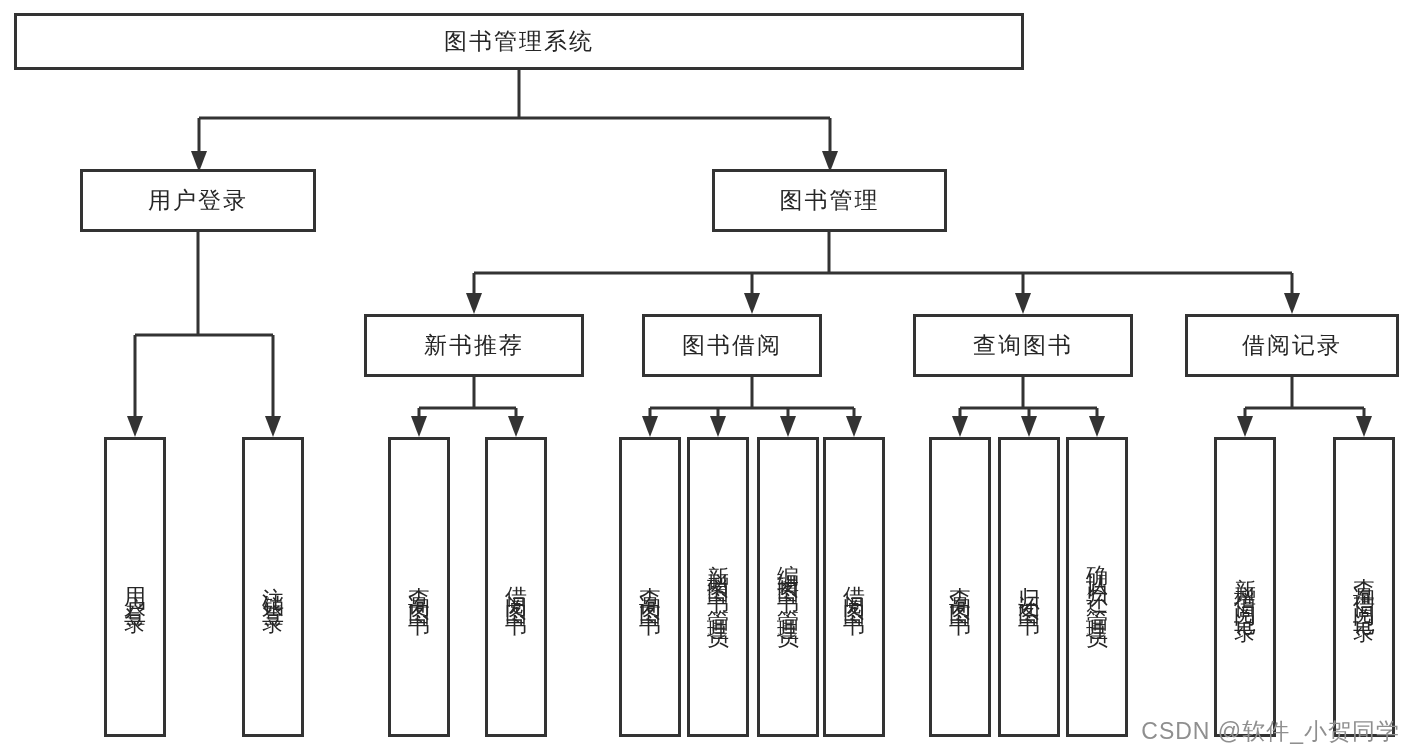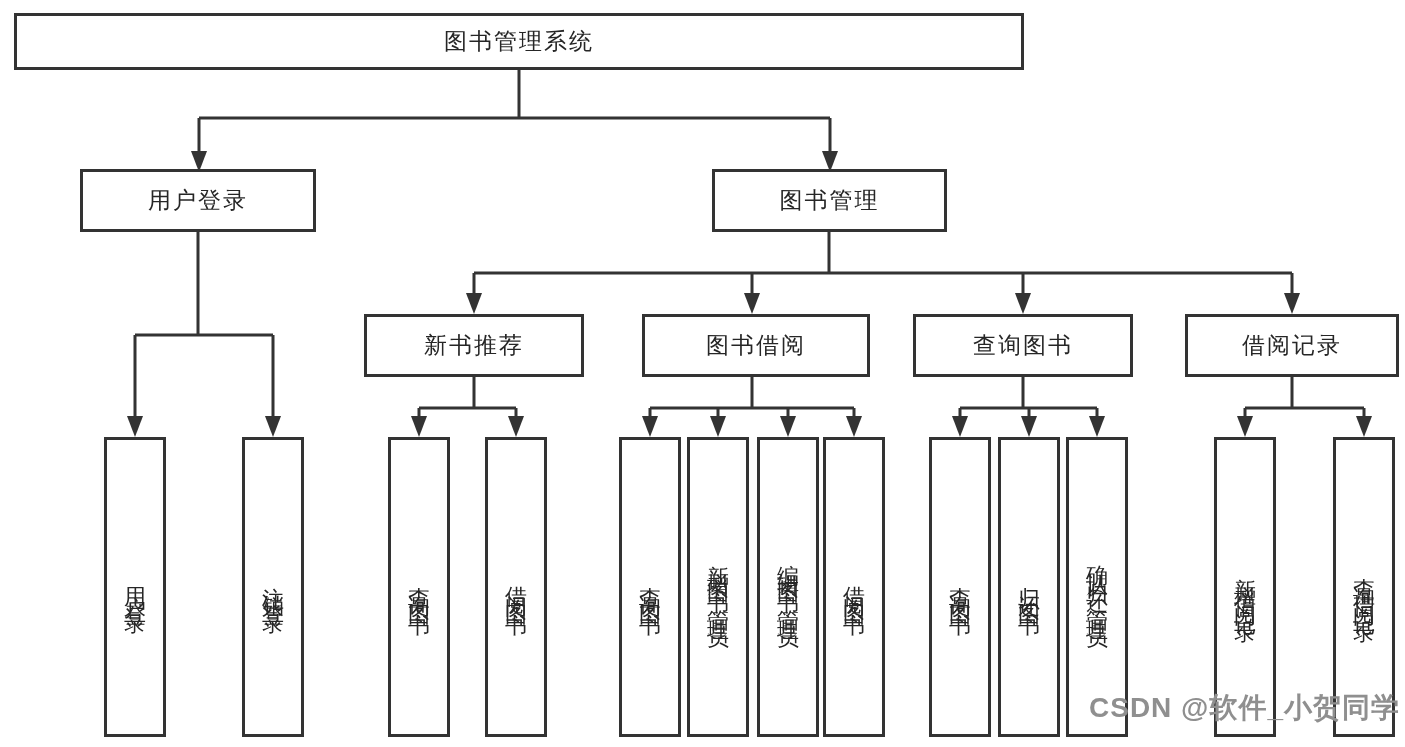--- a/index.html
+++ b/index.html
@@ -45,47 +45,46 @@
     letter-spacing: 9px;
     line-height: 1.1;
     white-space: nowrap;
   }
   .root-node   { left: 14px;  top: 13px;  width: 1010px; height: 57px; }
   .lvl2        { top: 169px; height: 63px; }
   .n-userlogin { left: 80px;  width: 236px; }
   .n-bookmgmt  { left: 712px; width: 235px; }
   .lvl3        { top: 314px; height: 63px; }
   .n-newbook   { left: 364px;  width: 220px; }
-  .n-borrowing { left: 642px;  width: 228px; justify-content: center; }
+  .n-borrowing { left: 642px;  width: 180px; justify-content: center; }
   .n-current   { left: 913px;  width: 220px; }
   .n-records   { left: 1185px; width: 214px; }
   .leaf        { top: 437px; height: 300px; width: 62px; }
   .l1  { left: 104px; }
   .l2  { left: 242px; }
   .l3  { left: 388px; }
   .l4  { left: 485px; }
   .l5  { left: 619px; }
   .l6  { left: 687px; }
   .l7  { left: 757px; }
   .l8  { left: 823px; }
   .l9  { left: 929px; }
   .l10 { left: 998px; }
   .l11 { left: 1066px; }
   .l12 { left: 1214px; }
   .l13 { left: 1333px; }
   .watermark {
     position: absolute;
     right: 5px;
-    bottom: 20px;
-    font-size: 28px;
+    bottom: 0;
+    font-size: 23px;
     color: #8f8f8f;
     letter-spacing: 1px;
     z-index: 5;
     white-space: nowrap;
-    font-weight: bold;
   }
 </style>
 </head>
 <body>
 
 <div class="stage">
 
   <svg class="connectors" viewBox="0 0 1405 747" xmlns="http://www.w3.org/2000/svg">
     <path fill="none" stroke="#333333" stroke-width="3" d="
       M519,70 V118

